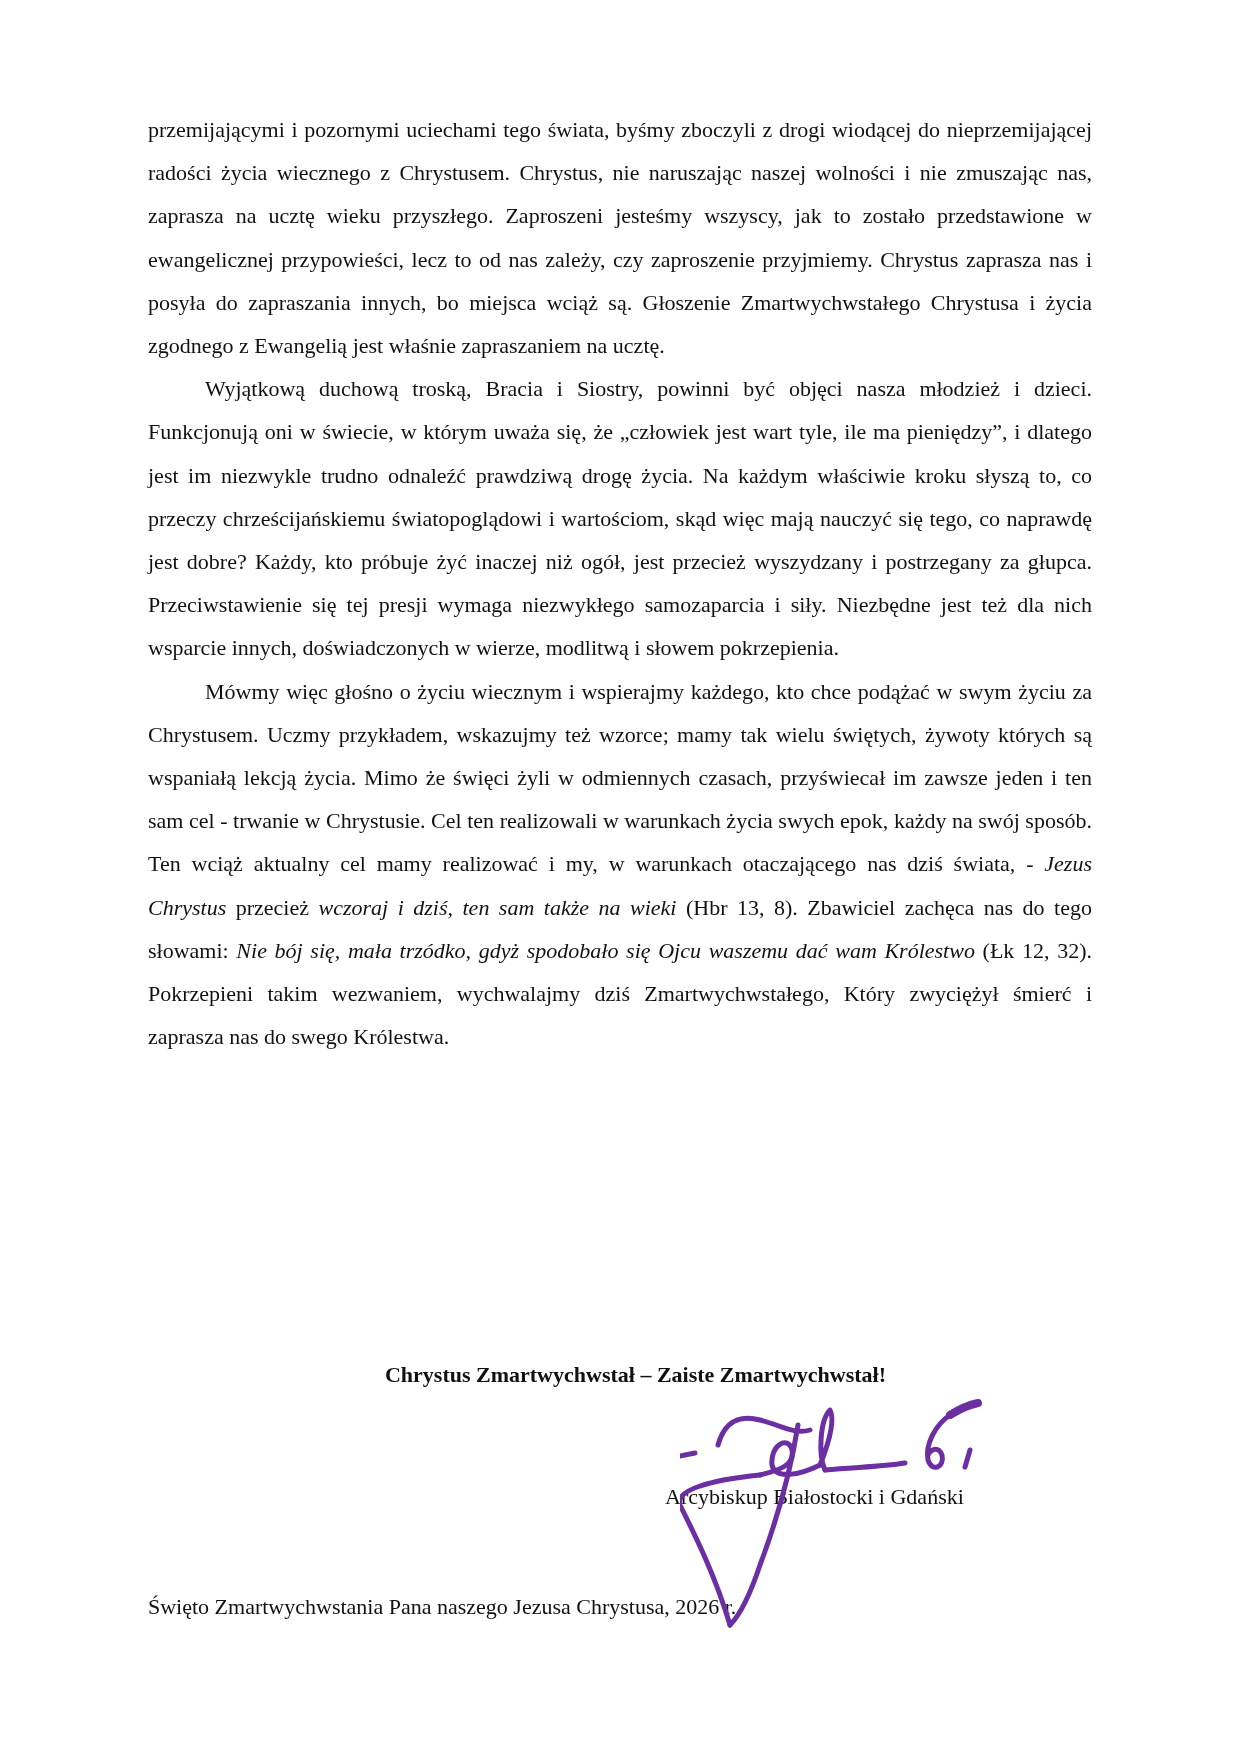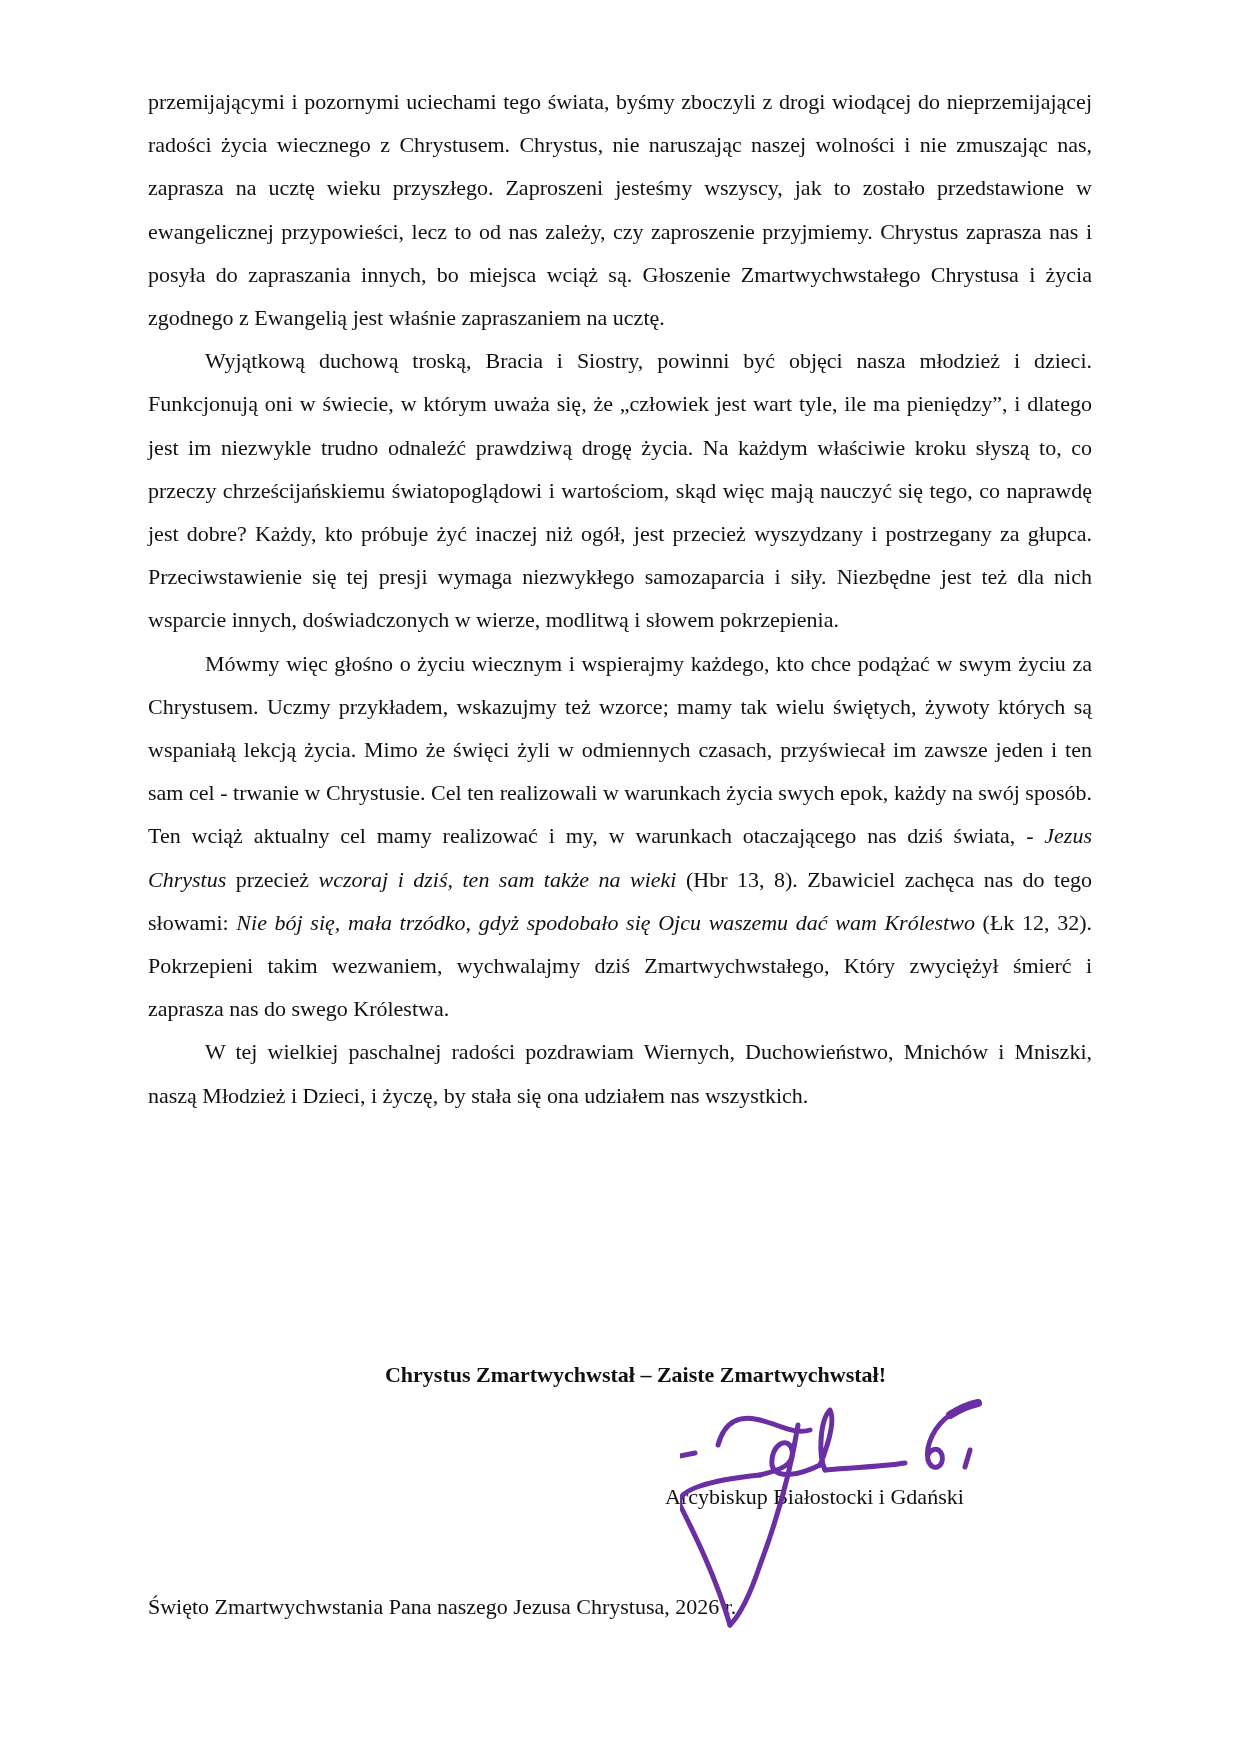--- a/index.html
+++ b/index.html
@@ -1,35 +1,34 @@
 <!DOCTYPE html>
 <html><head>
 <meta charset="utf-8">
 <style>
   html, body { margin:0; padding:0; background:#ffffff; }
   body { width:1241px; height:1755px; position:relative; overflow:hidden;
          font-family:"Liberation Serif", "DejaVu Serif", serif; color:#111; }
-  .page { position:absolute; left:148px; top:80px; width:944px; }
+  .page { position:absolute; left:148px; top:108px; width:944px; }
   .p { font-size:22px; line-height:43.2px; text-align:justify; margin:0; letter-spacing:0; }
   .p.indent { text-indent:57px; }
   em { font-style:italic; }
   .closing { position:absolute; left:0; width:1241px; top:1362px; text-align:center;
              font-weight:bold; font-size:22px; padding-left:30px; box-sizing:border-box; }
   .sig-title { position:absolute; left:665px; top:1484px; font-size:22px; }
   .date-line { position:absolute; left:148px; top:1594px; font-size:22px; }
   .signature { position:absolute; left:680px; top:1395px; width:360px; height:260px; }
 </style>
 </head>
 <body>
 
 <div class="page">
   <p class="p"><span>przemijającymi i pozornymi uciechami tego świata, byśmy zboczyli z drogi wiodącej do nieprzemijającej radości życia wiecznego z Chrystusem. Chrystus, nie naruszając naszej wolności i nie zmuszając nas, zaprasza na ucztę wieku przyszłego. Zaproszeni jesteśmy wszyscy, jak to zostało przedstawione w ewangelicznej przypowieści, lecz to od nas zależy, czy zaproszenie przyjmiemy. Chrystus zaprasza nas i posyła do zapraszania innych, bo miejsca wciąż są. Głoszenie Zmartwychwstałego Chrystusa i życia zgodnego z Ewangelią jest właśnie zapraszaniem na ucztę.</span></p>
   <p class="p indent"><span>Wyjątkową duchową troską, Bracia i Siostry, powinni być objęci nasza młodzież i dzieci. Funkcjonują oni w świecie, w którym uważa się, że „człowiek jest wart tyle, ile ma pieniędzy”, i dlatego jest im niezwykle trudno odnaleźć prawdziwą drogę życia. Na każdym właściwie kroku słyszą to, co przeczy chrześcijańskiemu światopoglądowi i wartościom, skąd więc mają nauczyć się tego, co naprawdę jest dobre? Każdy, kto próbuje żyć inaczej niż ogół, jest przecież wyszydzany i postrzegany za głupca. Przeciwstawienie się tej presji wymaga niezwykłego samozaparcia i siły. Niezbędne jest też dla nich wsparcie innych, doświadczonych w wierze, modlitwą i słowem pokrzepienia.</span></p>
   <p class="p indent"><span>Mówmy więc głośno o życiu wiecznym i wspierajmy każdego, kto chce podążać w swym życiu za Chrystusem. Uczmy przykładem, wskazujmy też wzorce; mamy tak wielu świętych, żywoty których są wspaniałą lekcją życia. Mimo że święci żyli w odmiennych czasach, przyświecał im zawsze jeden i ten sam cel - trwanie w Chrystusie. Cel ten realizowali w warunkach życia swych epok, każdy na swój sposób. Ten wciąż aktualny cel mamy realizować i my, w warunkach otaczającego nas dziś świata, - </span><em>Jezus Chrystus</em><span> przecież </span><em>wczoraj i dziś, ten sam także na wieki</em><span> (Hbr 13, 8). Zbawiciel zachęca nas do tego słowami: </span><em>Nie bój się, mała trzódko, gdyż spodobało się Ojcu waszemu dać wam Królestwo</em><span> (Łk 12, 32). Pokrzepieni takim wezwaniem, wychwalajmy dziś Zmartwychwstałego, Który zwyciężył śmierć i zaprasza nas do swego Królestwa.</span></p>
-  <p class="p indent"><span>W tej wielkiej paschalnej radości pozdrawiam Wiernych, Duchowieństwo, Mnichów i Mniszki, naszą Młodzież i Dzieci, i życzę, by stała się ona udziałem nas wszystkich.</span></p>
 </div>
 
 <div class="closing">Chrystus Zmartwychwstał – Zaiste Zmartwychwstał!</div>
 
 <div class="sig-title">Arcybiskup Białostocki i Gdański</div>
 
 <div class="date-line">Święto Zmartwychwstania Pana naszego Jezusa Chrystusa, 2026 r.</div>
 
 <svg class="signature" viewBox="0 0 360 260" fill="none" stroke="#6b2fa3" stroke-width="5" stroke-linecap="round" stroke-linejoin="round">
 

